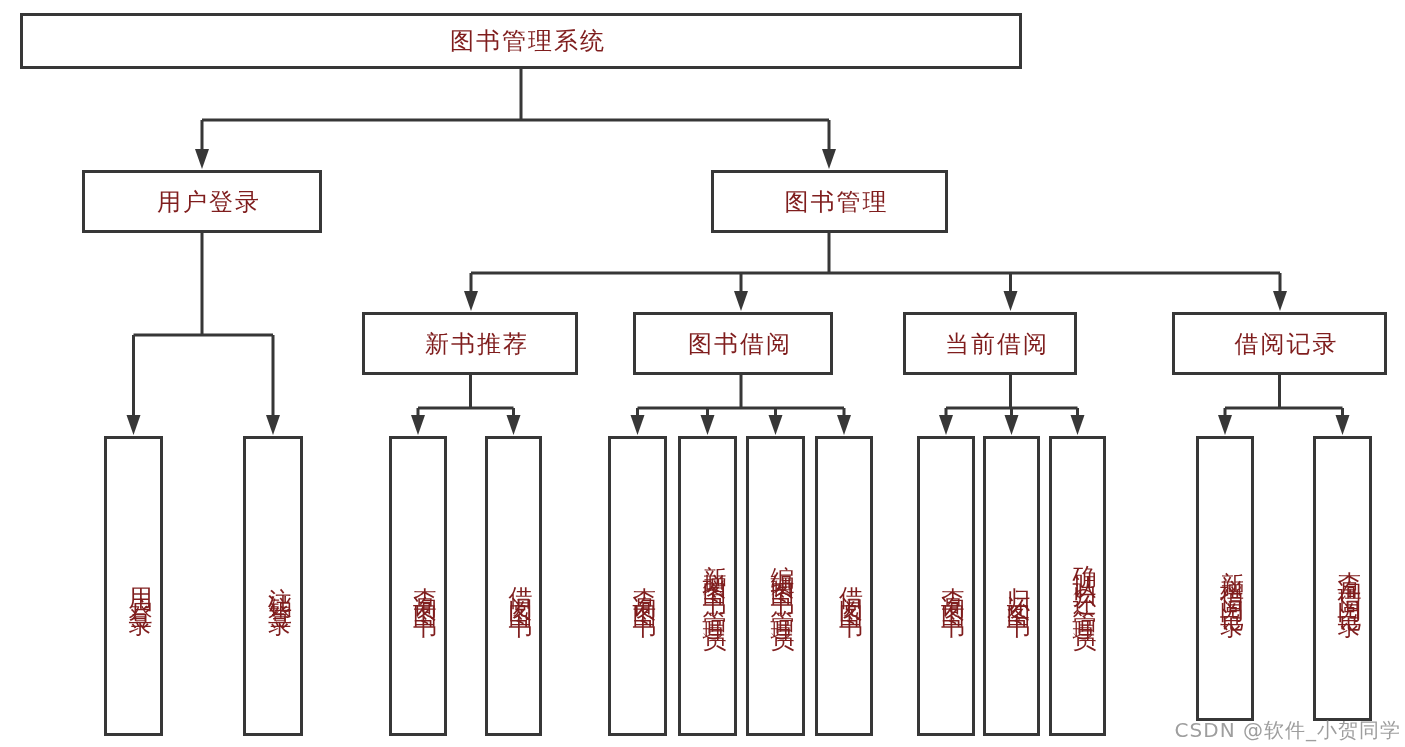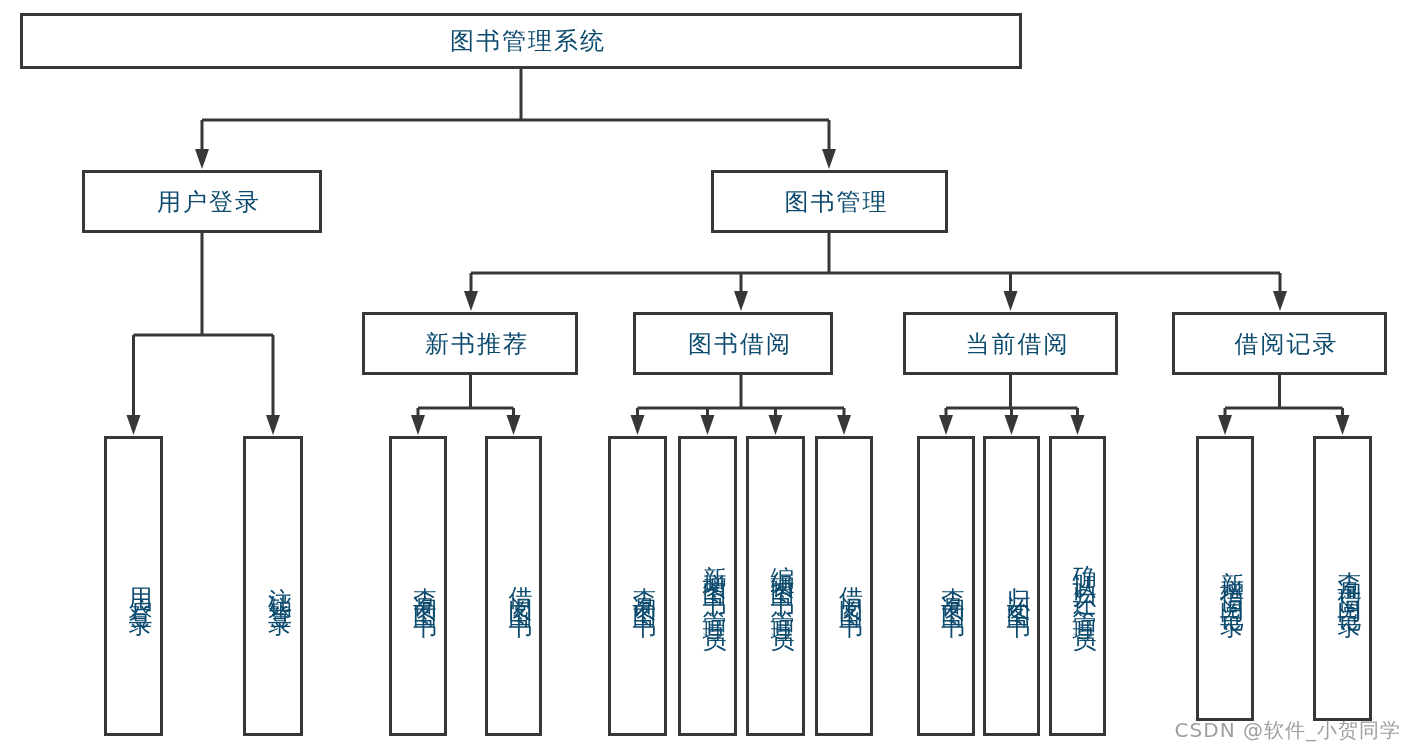--- a/index.html
+++ b/index.html
@@ -3,21 +3,21 @@
 <meta charset="utf-8">
 <style>
   html,body{margin:0;padding:0;background:#ffffff;}
   .stage{
     position:relative;width:1405px;height:747px;background:#ffffff;
     font-family:"DejaVu Sans","Liberation Sans",sans-serif;overflow:hidden;
   }
   .wires{position:absolute;left:0;top:0;}
   .node{
     position:absolute;box-sizing:border-box;
-    border:3px solid #373737;background:#ffffff;color:#0c4a6e;
+    border:3px solid #373737;background:#ffffff;color:#7f1d1d;
     display:flex;align-items:center;justify-content:center;padding-left:14px;
   }
   .h{font-size:24px;letter-spacing:2px;white-space:nowrap;}
   .v{top:436px;height:300px;font-size:24px;}
   .v .vt{
     writing-mode:vertical-rl;text-orientation:mixed;
     letter-spacing:9px;line-height:1;
   }
   .watermark{
     position:absolute;right:4px;bottom:3px;
@@ -70,21 +70,21 @@
   <div class="node h" style="left:711px;top:170px;width:237px;height:63px">
     <span>图书管理</span>
   </div>
 
   <div class="node h" style="left:362px;top:312px;width:216px;height:63px">
     <span>新书推荐</span>
   </div>
   <div class="node h" style="left:633px;top:312px;width:200px;height:63px">
     <span>图书借阅</span>
   </div>
-  <div class="node h" style="left:903px;top:312px;width:215px;height:63px">
+  <div class="node h" style="left:903px;top:312px;width:174px;height:63px">
     <span>当前借阅</span>
   </div>
   <div class="node h" style="left:1172px;top:312px;width:215px;height:63px">
     <span>借阅记录</span>
   </div>
 
   <div class="node v" style="left:104px;width:59px">
     <span class="vt">用户登录</span>
   </div>
   <div class="node v" style="left:243px;width:60px">

